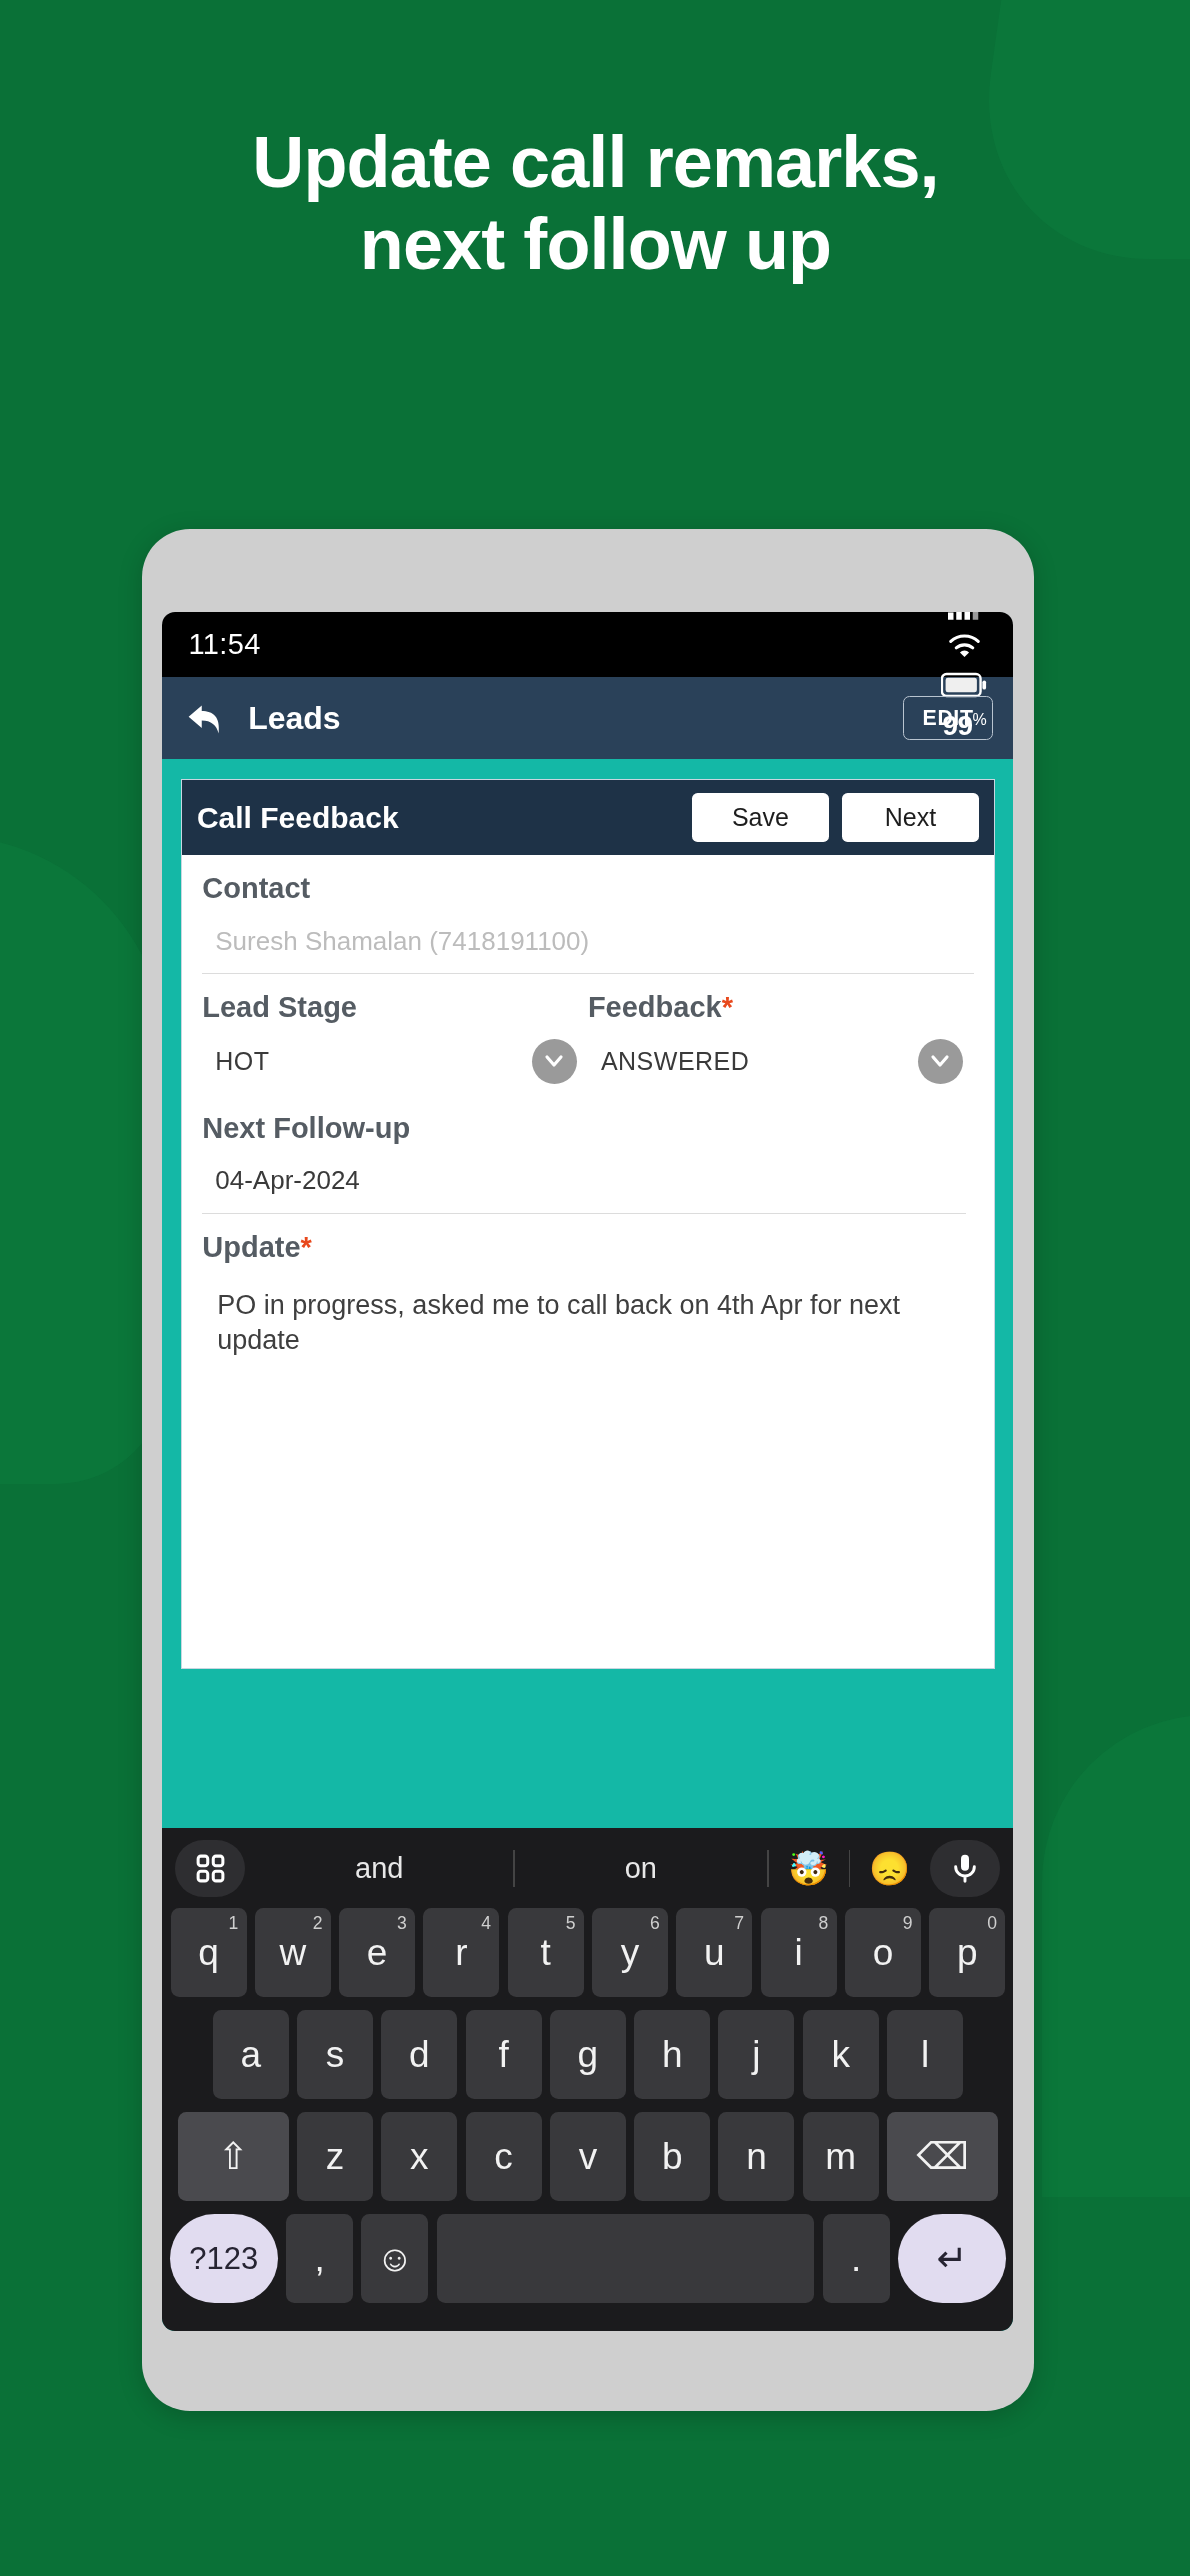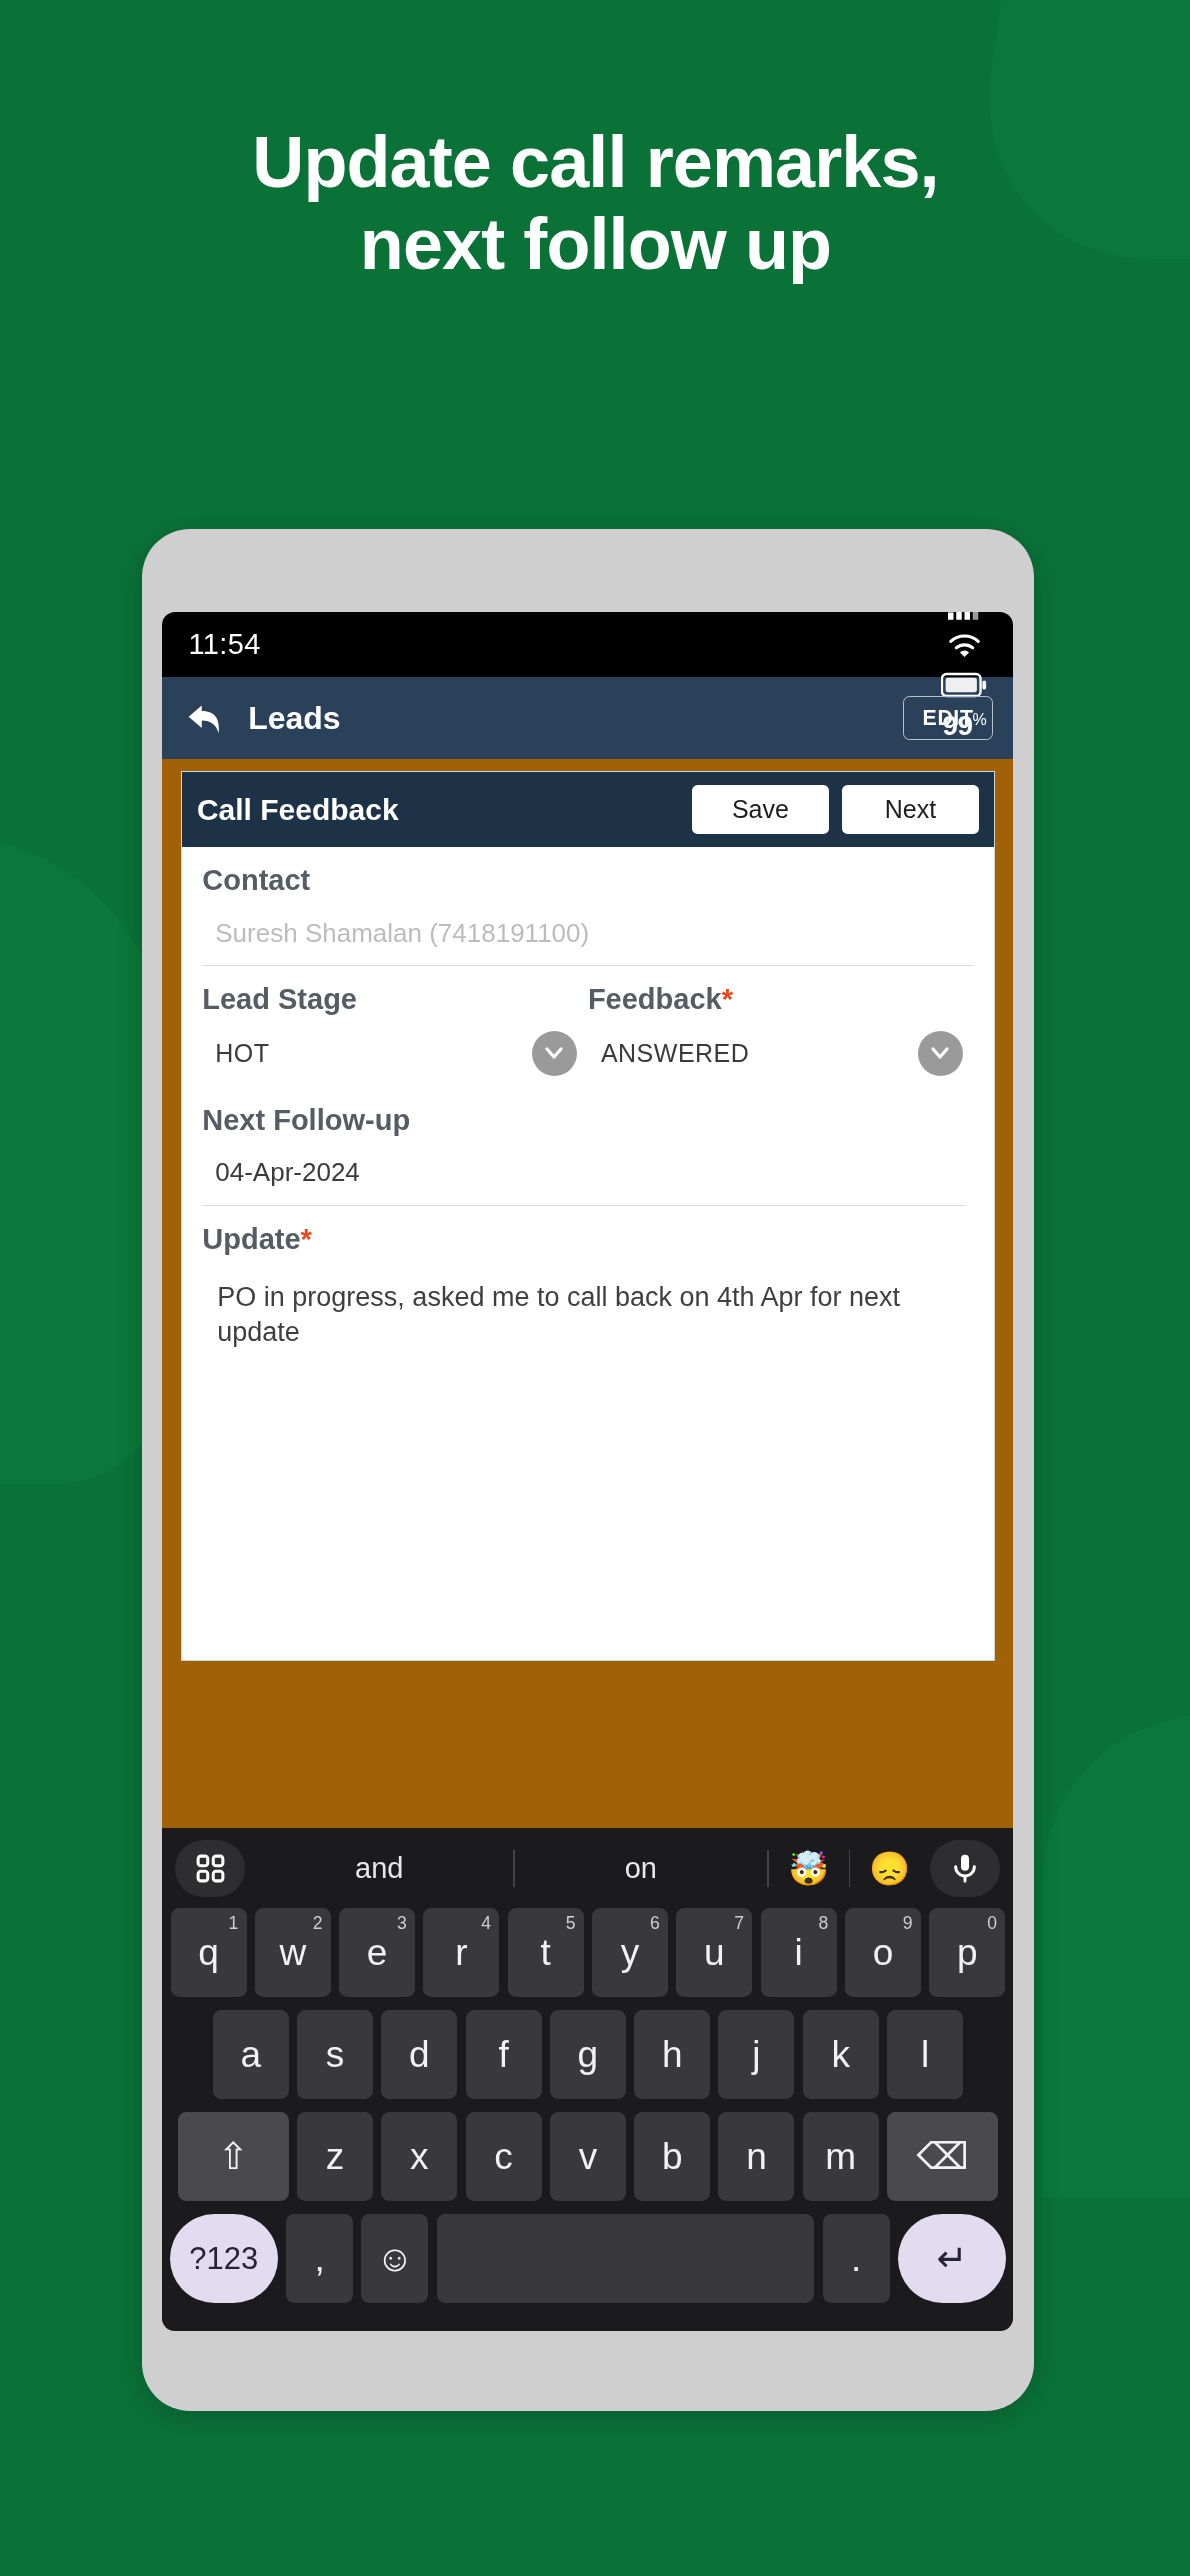--- a/index.html
+++ b/index.html
@@ -78,21 +78,21 @@
   .appbar .title { color: #fff; font-size: 32px; font-weight: 600; flex: 1 1 auto; }
   .edit-btn {
     color: #fff; font-size: 21.3px; font-weight: 700; letter-spacing: 0.6px;
     border: 1.9px solid #b9c4d0; border-radius: 6.5px;
     padding: 8.3px 18.5px; background: transparent;
     font-family: "Liberation Sans", sans-serif;
     cursor: pointer;
   }
 
   
-  .body-area { background: #a16207; padding: 12px 0 0 0; height: 100%; }
+  .body-area { background: #14b8a6; padding: 20px 0 0 0; height: 100%; }
   .card {
     margin: 0 18.5px;
     background: #fff;
     border: 0.9px solid #c9d6e0;
     min-height: 890px;
   }
   .card-head {
     background: #1e3247;
     display: flex; align-items: center;
     padding: 13px 15px;

